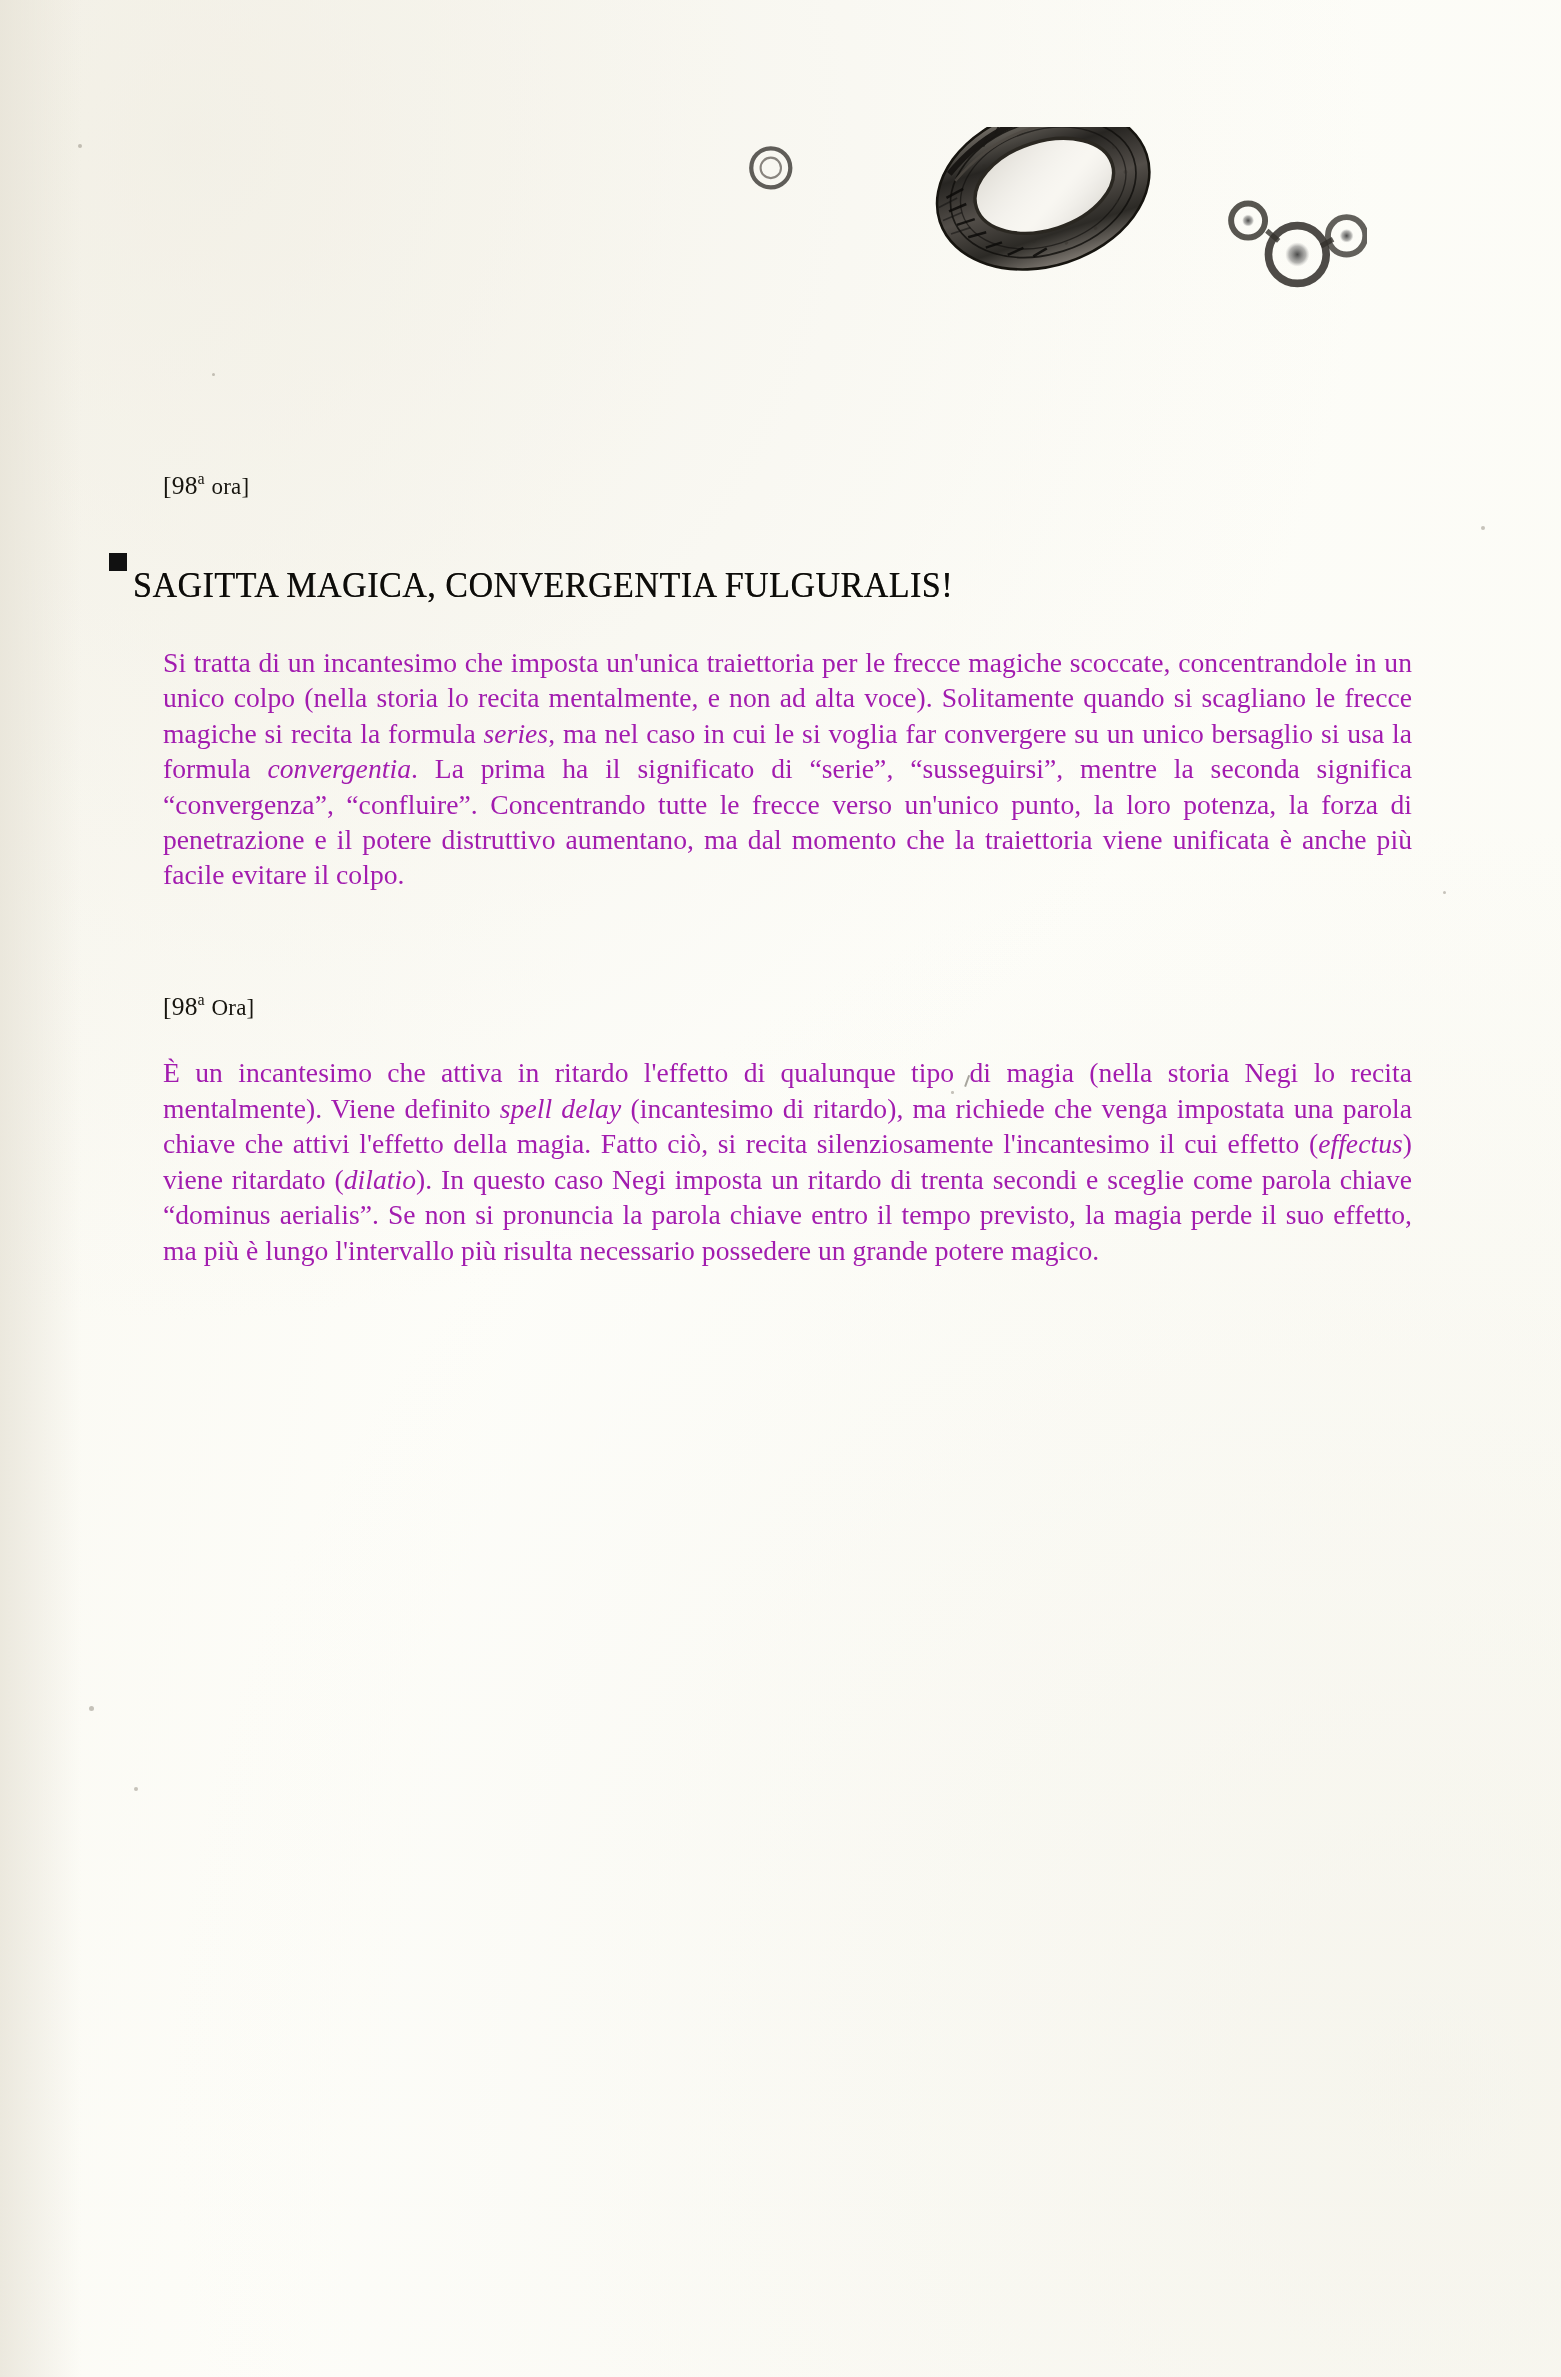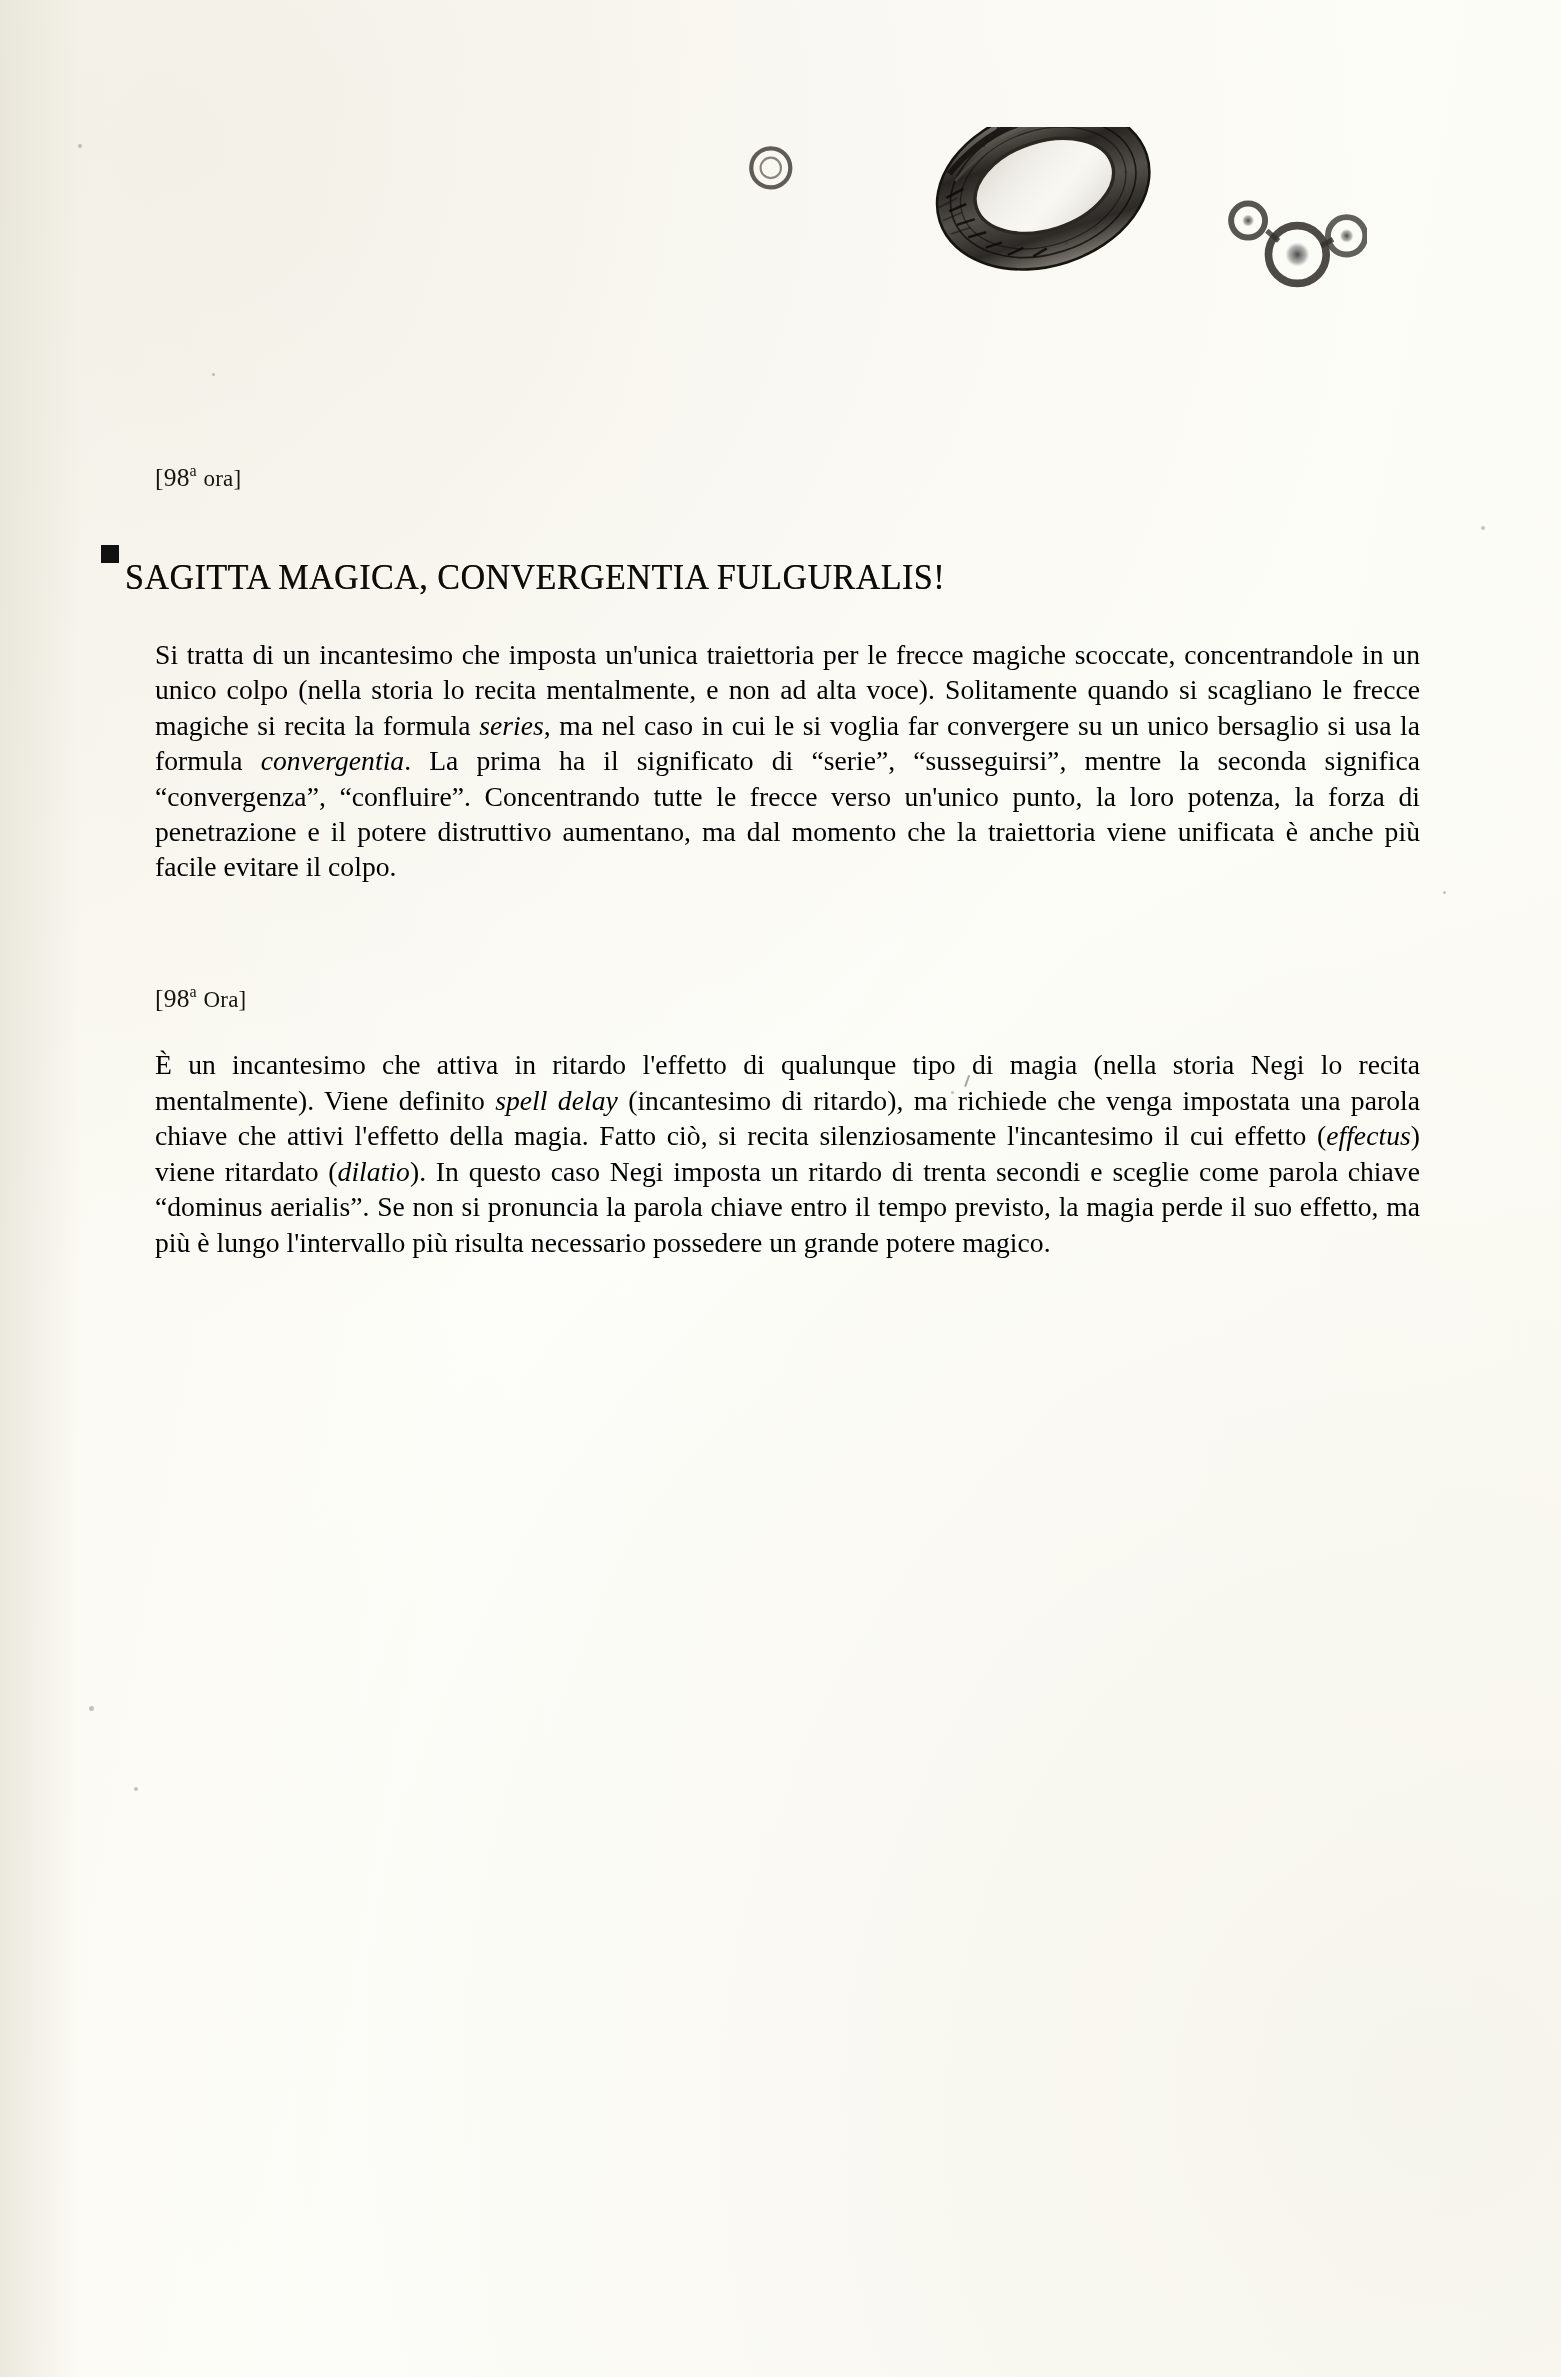--- a/index.html
+++ b/index.html
@@ -70,21 +70,21 @@
     color: #17150f;
   }
   .ora-tag sup {
     font-size: 16px;
     vertical-align: super;
   }
   .ora-tag .ora-word {
     font-size: 23px;
   }
 
-  .entry { margin: 4px; }
+  .entry { margin: 12px; }
   .entry + .entry { margin-top: 98px; }
 
   .spell-head {
     display: flex;
     align-items: flex-start;
     gap: 6px;
     margin: 0 0 12px 0;
     margin-left: -54px;
   }
   .bullet {
@@ -106,21 +106,21 @@
     
     text-shadow: 0.3px 0 0 rgba(10,10,10,0.55), 0 0.3px 0 rgba(10,10,10,0.35);
   }
 
   .body-text {
     font-size: 27.6px;
     line-height: 1.285;
     text-align: justify;
     text-justify: inter-word;
     margin: 8.5px 0 0 0;
-    color: #000000;
+    color: #a21caf;
     letter-spacing: 0.04px;
   }
   .body-text i { font-style: italic; }
 
   .entry-2 .spell-title { font-size: 35px; }
 
   
   .tick {
     position: absolute;
     width: 12px;

